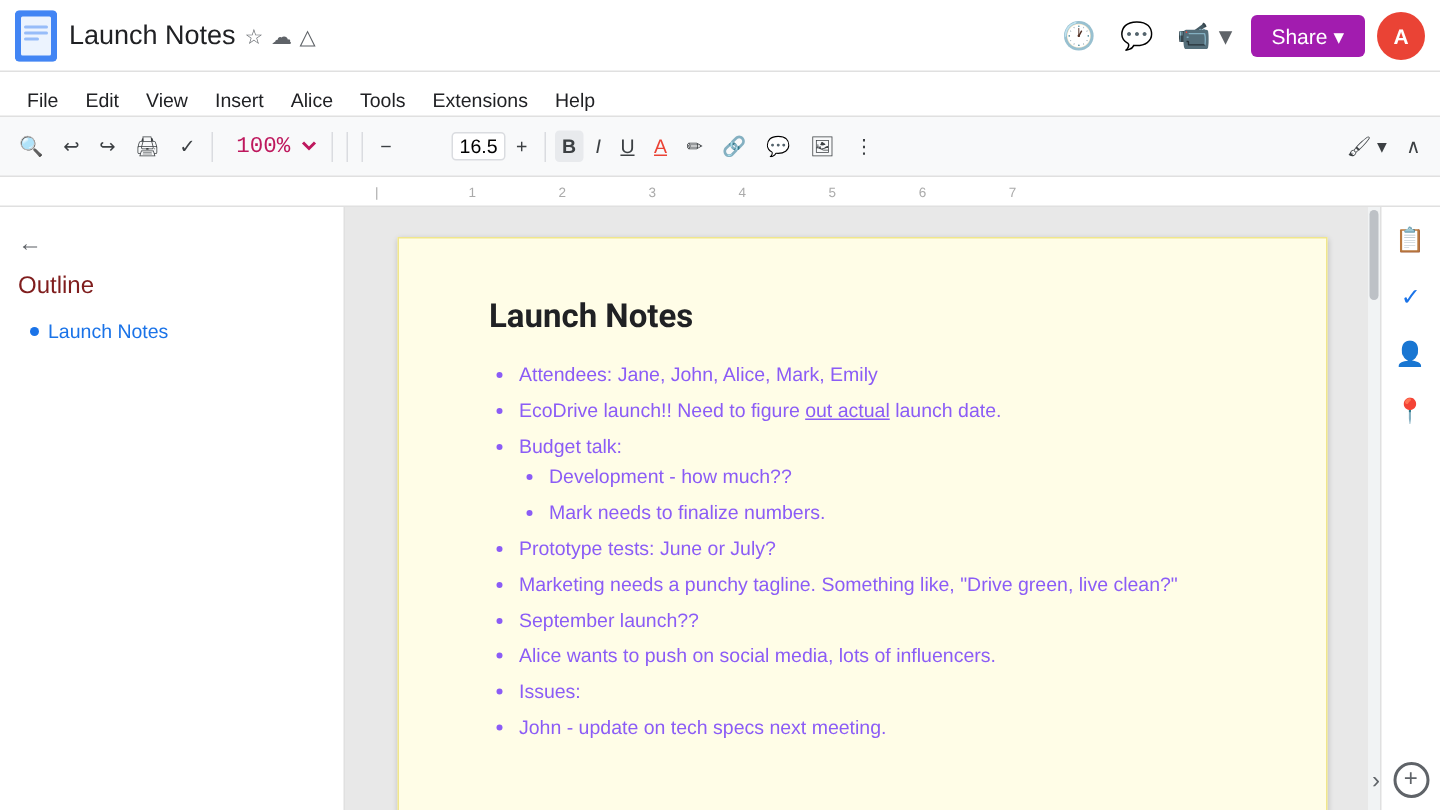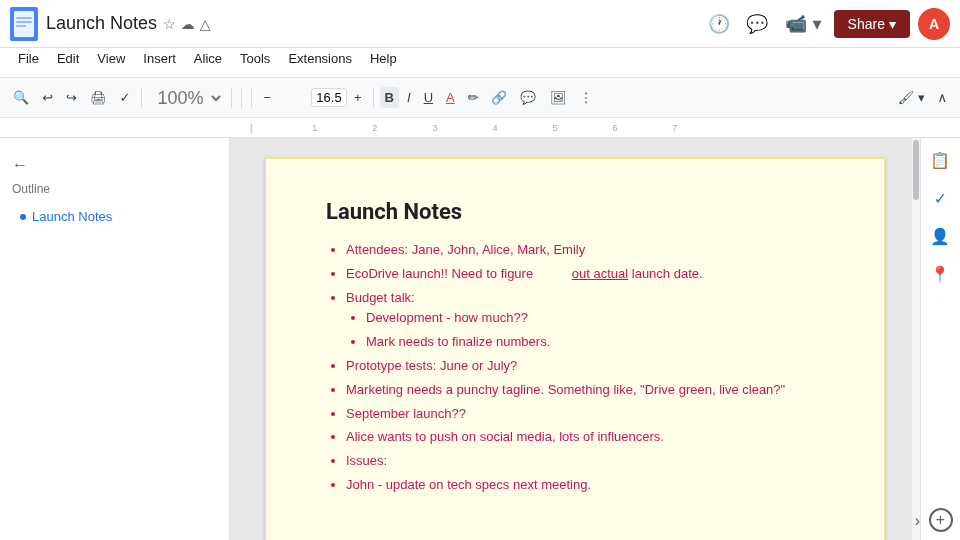--- a/index.html
+++ b/index.html
@@ -12,71 +12,71 @@
     }
     .doc-icon {
       width: 28px; height: 34px; background: #4285f4; border-radius: 3px; display: flex; align-items: center; justify-content: center; flex-shrink: 0;
     }
     .doc-title-area { display: flex; flex-direction: column; gap: 1px; }
     .doc-title-row { display: flex; align-items: center; gap: 6px; }
     .doc-title { font-size: 18px; color: #202124; font-weight: normal; }
     .title-icons { display: flex; gap: 5px; align-items: center; color: #5f6368; font-size: 14px; }
     .top-bar-right { margin-left: auto; display: flex; align-items: center; gap: 8px; }
     .share-btn {
-      background: #7f1d1d; color: #fff; border: none; border-radius: 4px; padding: 6px 14px; font-size: 14px; cursor: pointer; display: flex; align-items: center; gap: 4px;
+      background: #a21caf; color: #fff; border: none; border-radius: 4px; padding: 6px 14px; font-size: 14px; cursor: pointer; display: flex; align-items: center; gap: 4px;
     }
     .avatar { width: 32px; height: 32px; border-radius: 50%; background: #ea4335; color: #fff; display: flex; align-items: center; justify-content: center; font-size: 14px; font-weight: bold; }
     .icon-btn { background: none; border: none; cursor: pointer; color: #5f6368; font-size: 18px; padding: 4px; border-radius: 4px; }
 
     
     .menu-bar {
-      display: flex; align-items: flex-start; background: #fff; height: 30px; padding: 0 10px; gap: 2px;
+      display: flex; align-items: flex-end; background: #fff; height: 30px; padding: 0 10px; gap: 2px;
       border-bottom: 1px solid #e0e0e0;
     }
     .menu-item { font-size: 13px; color: #202124; padding: 3px 8px; cursor: pointer; border-radius: 4px; }
 
     
     .toolbar {
       display: flex; align-items: center; background: #f8f9fa; height: 40px; padding: 0 8px; gap: 3px;
       border-bottom: 1px solid #e0e0e0; flex-wrap: nowrap; overflow: hidden;
     }
     .tb-btn { background: none; border: none; cursor: pointer; color: #3c4043; font-size: 13px; padding: 3px 5px; border-radius: 3px; display: flex; align-items: center; gap: 2px; white-space: nowrap; }
     .tb-separator { width: 1px; height: 20px; background: #dadce0; margin: 0 3px; }
-    .tb-select { border: 1px solid transparent; border-radius: 3px; font-size: 18px; background: none; cursor: pointer; padding: 2px 4px; color: #737373; }
+    .tb-select { border: 1px solid transparent; border-radius: 3px; font-size: 15px; background: none; cursor: pointer; padding: 2px 4px; color: #be185d; font-family: Liberation Mono, monospace; }
     .font-size-box { display: flex; align-items: center; gap: 2px; }
     .font-size-input { width: 36px; text-align: center; border: 1px solid #dadce0; border-radius: 3px; font-size: 13px; padding: 1px 3px; margin-left: 33px; }
     .bold-btn { font-weight: bold; }
     .italic-btn { font-style: italic; }
     .underline-btn { text-decoration: underline; }
     .active-btn { background: #e8eaed; }
 
     
     .ruler { height: 20px; background: #fff; border-bottom: 1px solid #e0e0e0; display: flex; align-items: center; padding-left: 250px; position: relative; overflow: hidden; }
     .ruler-inner { display: flex; align-items: center; height: 100%; font-size: 9px; color: #9aa0a6; }
 
     
     .main-area { display: flex; height: calc(540px - 48px - 30px - 40px - 20px); }
 
     
     .sidebar { width: 230px; background: #fff; border-right: 1px solid #e0e0e0; padding: 10px 0; flex-shrink: 0; }
     .sidebar-back { display: flex; align-items: center; gap: 5px; padding: 6px 12px; color: #5f6368; cursor: pointer; }
     .sidebar-back-arrow { font-size: 16px; }
-    .sidebar-outline-title { font-size: 12px; color: #737373; padding: 4px 12px 8px; }
+    .sidebar-outline-title { font-size: 16px; color: #7f1d1d; padding: 4px 12px 8px; }
     .sidebar-item { padding: 5px 12px 5px 20px; font-size: 13px; color: #1a73e8; cursor: pointer; display: flex; align-items: center; gap: 6px; }
     .sidebar-item-dot { width: 6px; height: 6px; background: #1a73e8; border-radius: 50%; flex-shrink: 0; }
 
     
     .doc-area { flex: 1; background: #e8e8e8; overflow-y: auto; display: flex; justify-content: center; padding: 20px 0; position: relative; }
     .page { background: #fffde7; width: 620px; min-height: 480px; padding: 40px 60px; box-shadow: 0 1px 4px rgba(0,0,0,0.2); border: 1px solid #f0e68c; position: relative; }
     .page-title { font-size: 22px; font-weight: bold; margin-bottom: 16px; font-family: 'Roboto', Arial, sans-serif; color: #202124; }
-    .doc-content { font-size: 13px; line-height: 1.6; color: #be185d; }
+    .doc-content { font-size: 13px; line-height: 1.6; color: #8b5cf6; }
     .doc-content ul { list-style: disc; padding-left: 20px; }
     .doc-content ul ul { list-style: disc; padding-left: 20px; }
     .doc-content li { margin-bottom: 3px; }
-    .underline-text { text-decoration: underline; margin-left: 35px; }
+    .underline-text { text-decoration: underline; }
 
     
     .right-panel { width: 40px; background: #fff; border-left: 1px solid #e0e0e0; display: flex; flex-direction: column; align-items: center; padding: 8px 0; gap: 10px; }
     .rp-icon { width: 28px; height: 28px; display: flex; align-items: center; justify-content: center; cursor: pointer; border-radius: 4px; color: #5f6368; font-size: 16px; }
     .rp-icon.yellow { color: #f9ab00; }
     .rp-icon.blue { color: #1a73e8; }
     .rp-icon.red { color: #ea4335; }
     .rp-add { width: 24px; height: 24px; border-radius: 50%; border: 2px solid #5f6368; display: flex; align-items: center; justify-content: center; color: #5f6368; font-size: 16px; cursor: pointer; margin-top: auto; }
     .scroll-indicator { position: absolute; right: 0; top: 0; width: 8px; height: 100%; background: #f1f3f4; }
     .scroll-thumb { width: 6px; height: 60px; background: #bdc1c6; border-radius: 3px; margin: 2px auto; }

